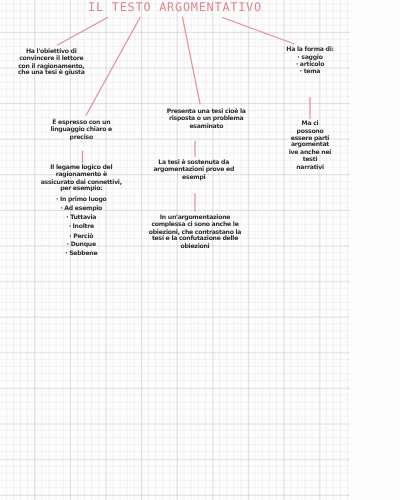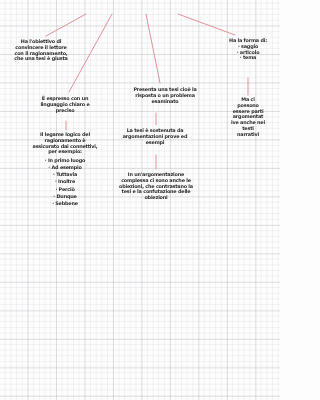--- a/index.html
+++ b/index.html
@@ -100,20 +100,21 @@
       <line x1="112" y1="14" x2="69" y2="92"></line>
       <line x1="146" y1="14" x2="160" y2="83"></line>
       <line x1="178" y1="14" x2="235" y2="35"></line>
       <line x1="248" y1="78" x2="248" y2="95"></line>
       <line x1="156" y1="113" x2="156" y2="125"></line>
       <line x1="66" y1="121" x2="66" y2="130"></line>
       <line x1="156" y1="155" x2="156" y2="169"></line>
     </g>
   </svg>
 
+  <div class="title">IL TESTO ARGOMENTATIVO</div>
 
   <div class="node" id="node-obiettivo">
     <span class="node-text">Ha l'obiettivo di
 convincere il lettore
 con il ragionamento,
 che una tesi è giusta</span>
   </div>
 
   <div class="node" id="node-forma">
     <span class="node-text">Ha la forma di:

